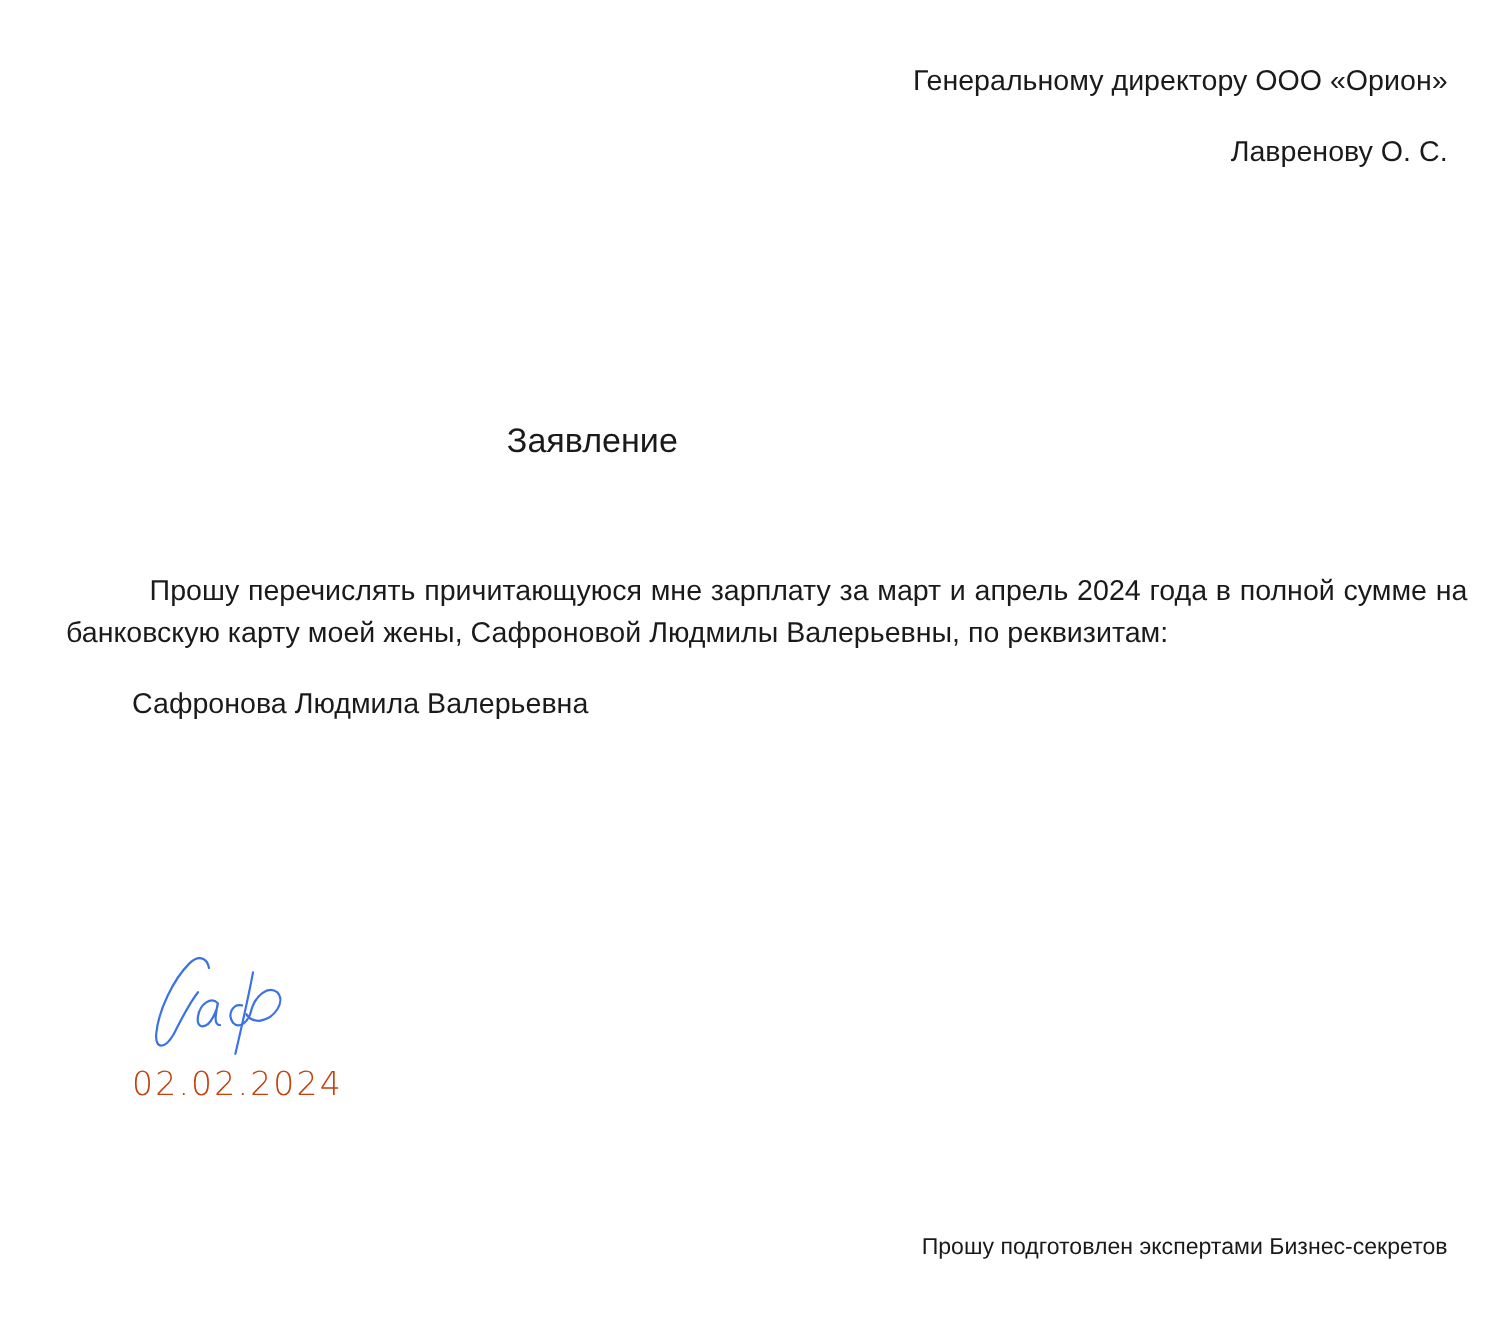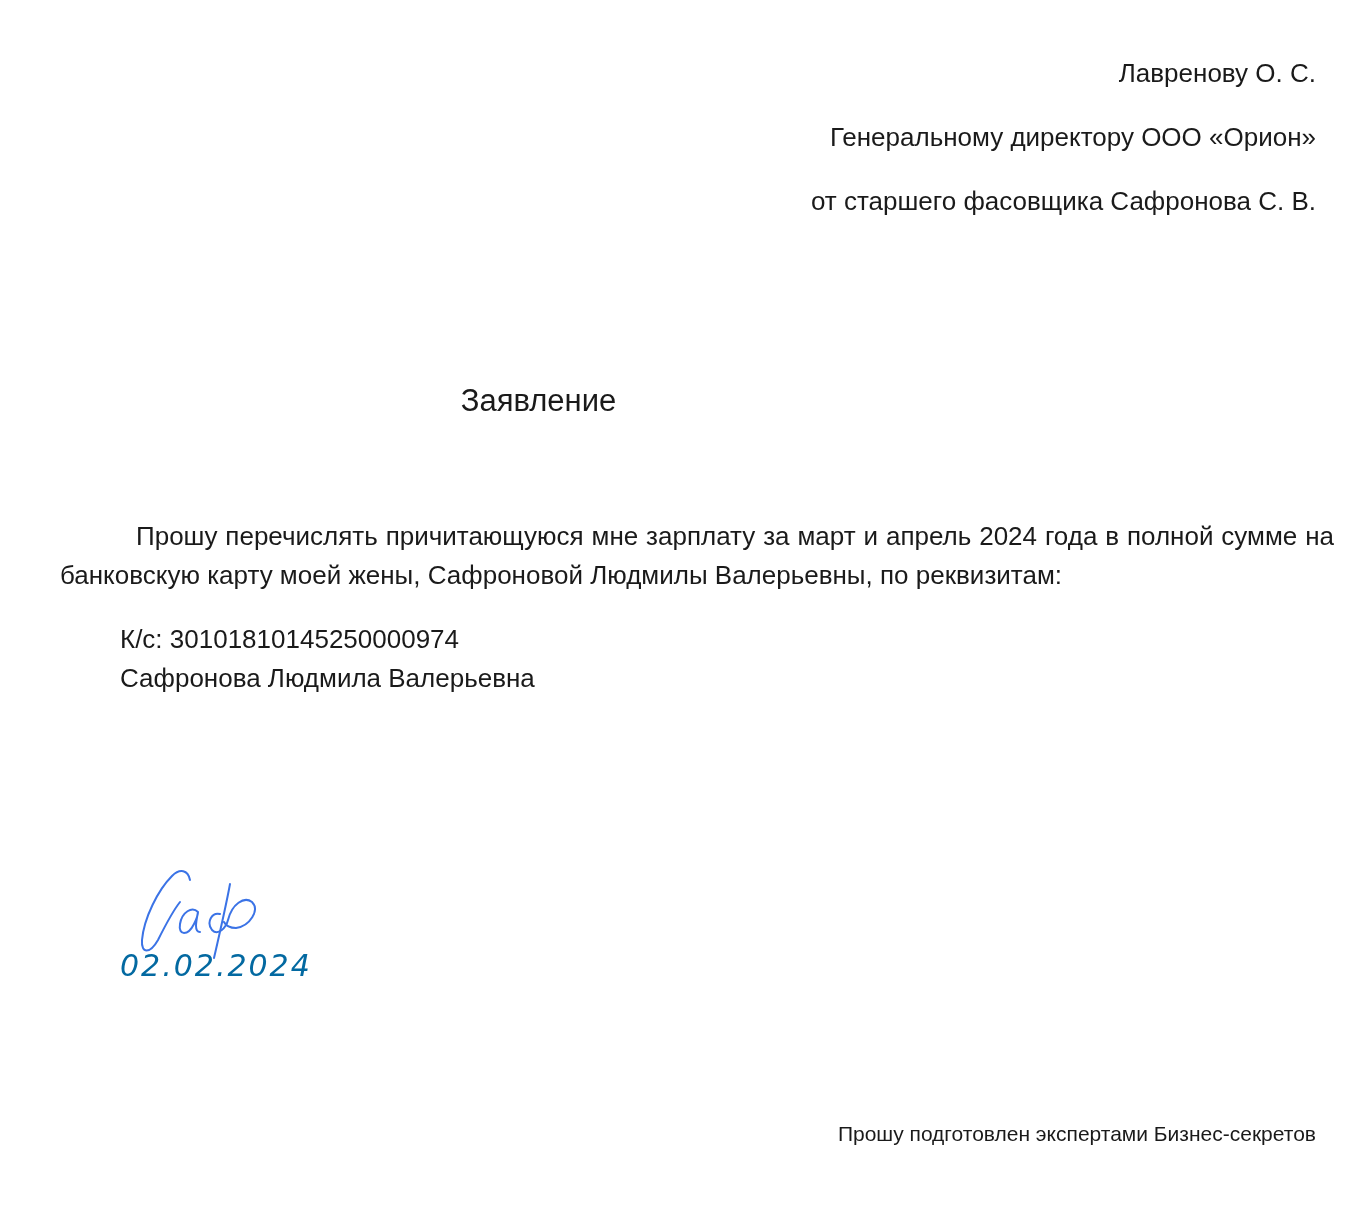--- a/index.html
+++ b/index.html
@@ -63,53 +63,50 @@
     .signature {
       position: absolute;
       left: 132px;
       top: 866px;
       width: 140px;
       height: 94px;
     }
     .sign-date {
       position: absolute;
       left: 120px;
-      top: 948px;
+      top: 968px;
       font-size: 30px;
       line-height: 36px;
-      color: #0369a1;
+      color: #c2410c;
       font-family: "DejaVu Sans", sans-serif;
-      font-style: italic;
       letter-spacing: 2px;
       font-weight: 300;
     }
     .footer-note {
       position: absolute;
       right: 44px;
       top: 1120px;
       font-size: 21px;
       line-height: 28px;
       white-space: nowrap;
     }
   </style>
 </head>
 <body>
 
 <div class="addressee">
+  <span class="line">Генеральному директору ООО «Орион»</span>
   <span class="line">Лавренову О. С.</span>
-  <span class="line">Генеральному директору ООО «Орион»</span>
-  <span class="line">от старшего фасовщика Сафронова С. В.</span>
 </div>
 
 <div class="title">Заявление</div>
 
 <div class="body-text">Прошу перечислять причитающуюся мне зарплату за март и апрель 2024 года в полной сумме на банковскую карту моей жены, Сафроновой Людмилы Валерьевны, по реквизитам:</div>
 
 <div class="details">
-  <span class="row">К/с: 30101810145250000974</span>
   <span class="row">Сафронова Людмила Валерьевна</span>
 </div>
 
 <svg class="signature" viewBox="0 0 140 94" fill="none" stroke="#3b73e6" stroke-width="2" stroke-linecap="round" stroke-linejoin="round">
 
   <path d="M58 14 C 56 4, 48 2, 40 10 C 26 24, 12 52, 10 74 C 9 88, 18 88, 26 74 C 32 62, 40 46, 48 36"></path>
 
   <path d="M66 46 C 60 40, 50 46, 48 58 C 46 70, 56 70, 62 58 C 64 54, 66 50, 66 46 C 64 56, 62 66, 68 66"></path>
 
   <path d="M98 18 C 94 40, 88 66, 82 92"></path>

